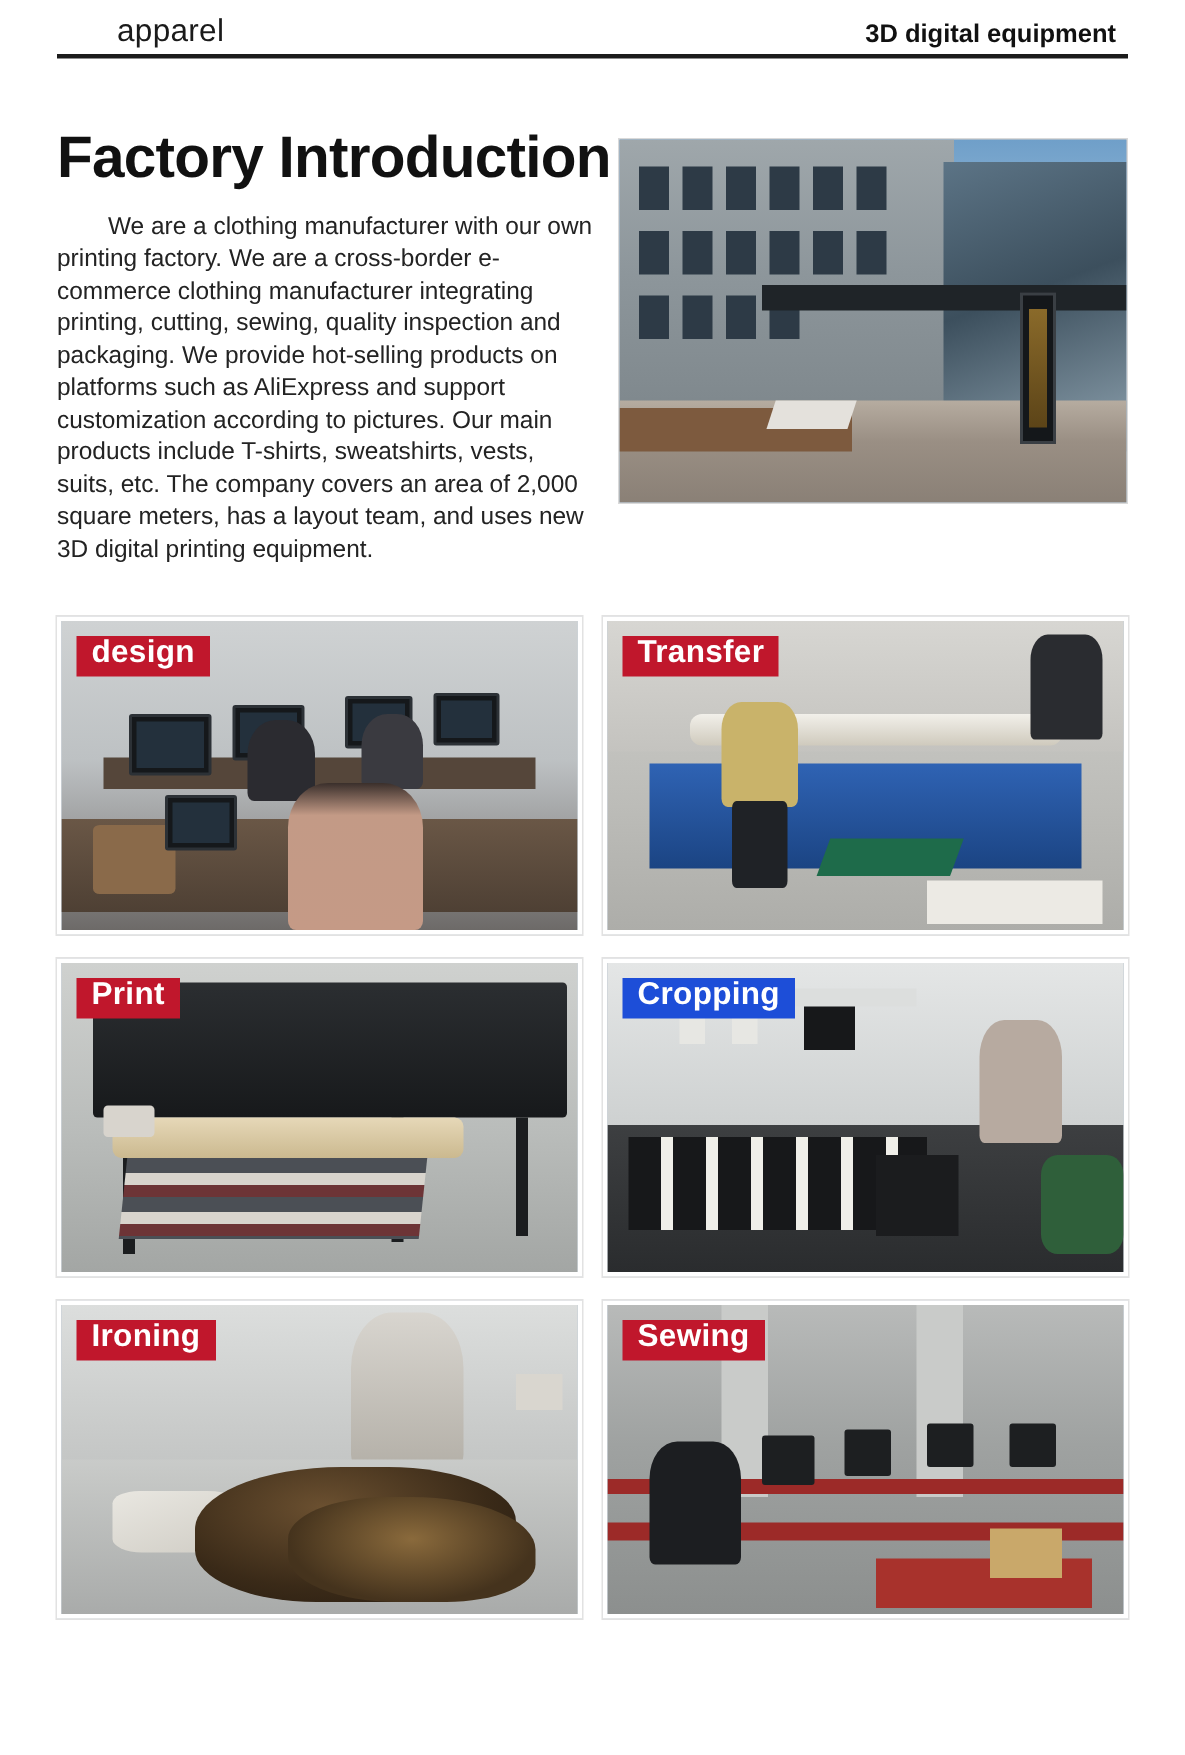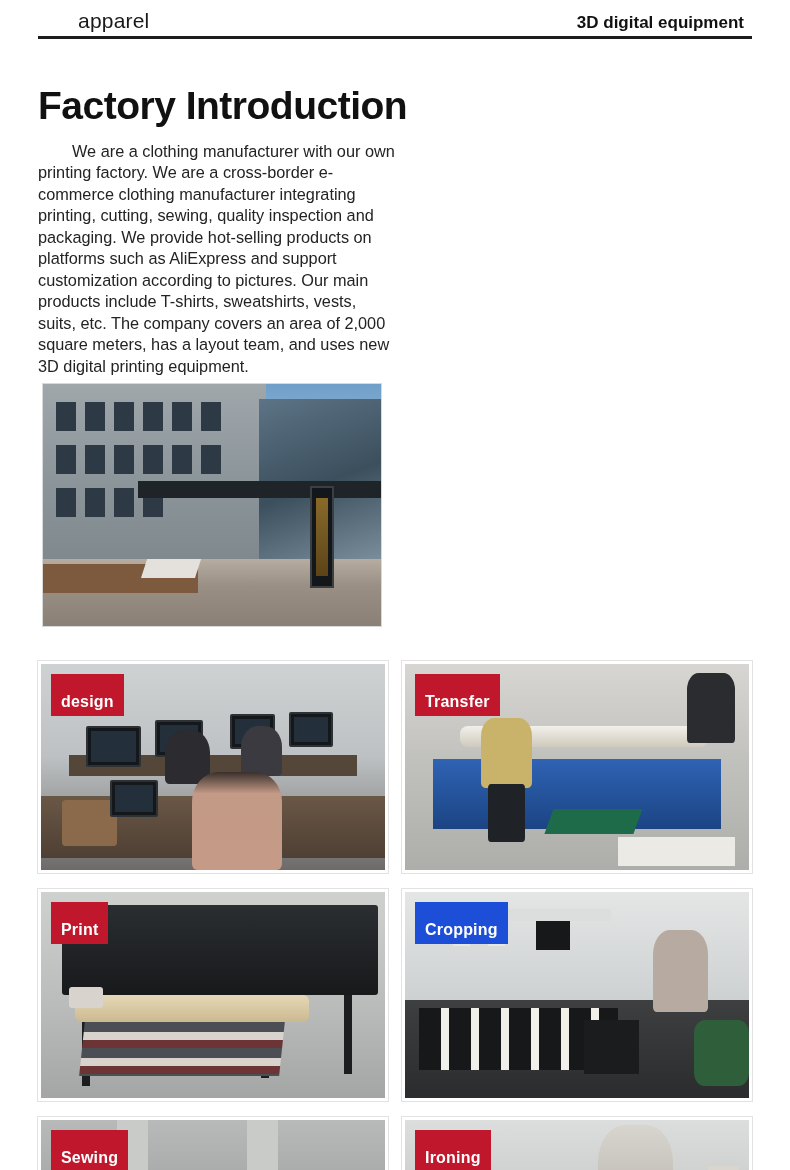--- a/index.html
+++ b/index.html
@@ -46,21 +46,20 @@
     background: #1c1c1c;
     width: 100%;
   }
 
   
   .intro {
     position: relative;
     margin: 44px 38px 0 38px;
     display: flex;
     align-items: flex-start;
-    flex-direction: column;
   }
   .intro-text-col {
     width: 370px;
     padding-right: 10px;
   }
   .intro-title {
     font-size: 39px;
     font-weight: 700;
     color: #111;
     letter-spacing: -0.5px;
@@ -101,23 +100,23 @@
     outline: 1px solid #e2e2e2;
     overflow: hidden;
     background: #9aa7b2;
   }
   .cell-label {
     position: absolute;
     top: 10px;
     left: 10px;
     background: #c0172c;
     color: #ffffff;
-    font-size: 16px;
+    font-size: 21px;
     font-weight: 700;
-    padding: 20px 10px 5px 10px;
+    padding: 0 10px 5px 10px;
     line-height: 1.05;
     z-index: 5;
     letter-spacing: 0.2px;
   }
 
   
   .scene { position: absolute; inset: 0; }
 
   
   .bld-sky { position:absolute; inset:0; background:linear-gradient(180deg,#6f9fc9 0%,#a8c6de 40%,#c9d9e4 55%,#cfd6d8 100%); }
@@ -287,43 +286,43 @@
         <div class="cr-cloth"></div>
         <div class="cr-box" style="left:52%;top:62%;width:16%;height:26%;background:#1b1c1e"></div>
         <div class="person" style="left:72%;top:18%;width:16%;height:40%;background:#b7aaa0;border-radius:30% 30% 6% 6%"></div>
         <div class="person" style="left:84%;top:62%;width:16%;height:32%;background:#2f5f3a;border-radius:20%"></div>
       </div>
       <div class="cell-label" style="background: #1d4ed8;">Cropping</div>
     </div>
 
     <div class="cell">
       <div class="scene">
+        <div class="ir-room"></div>
+        <div class="ir-worker"></div>
+        <div class="ir-table"></div>
+        <div class="ir-garment"></div>
+        <div class="ir-pile"></div>
+        <div class="ir-pile2"></div>
+        <div class="cr-box" style="left:88%;top:22%;width:9%;height:12%;background:#d9d6cf"></div>
+      </div>
+      <div class="cell-label" style="background: rgb(192, 23, 44);">Ironing</div>
+    </div>
+
+    <div class="cell">
+      <div class="scene">
         <div class="sw-hall"></div>
         <div class="sw-col" style="left:22%"></div>
         <div class="sw-col" style="left:60%"></div>
         <div class="sw-bench" style="top:56%;height:5%"></div>
         <div class="sw-bench" style="top:70%;height:6%"></div>
         <div class="sw-mach" style="left:30%;top:42%;width:10%;height:16%"></div>
         <div class="sw-mach" style="left:46%;top:40%;width:9%;height:15%"></div>
         <div class="sw-mach" style="left:62%;top:38%;width:9%;height:14%"></div>
         <div class="sw-mach" style="left:78%;top:38%;width:9%;height:14%"></div>
         <div class="person" style="left:8%;top:44%;width:18%;height:40%;background:#1c1e21;border-radius:30% 30% 6% 6%"></div>
         <div class="sw-carpet"></div>
         <div class="cr-box" style="left:74%;top:72%;width:14%;height:16%;background:#c9a86a"></div>
       </div>
       <div class="cell-label" style="background: rgb(192, 23, 44);">Sewing</div>
     </div>
 
-    <div class="cell">
-      <div class="scene">
-        <div class="ir-room"></div>
-        <div class="ir-worker"></div>
-        <div class="ir-table"></div>
-        <div class="ir-garment"></div>
-        <div class="ir-pile"></div>
-        <div class="ir-pile2"></div>
-        <div class="cr-box" style="left:88%;top:22%;width:9%;height:12%;background:#d9d6cf"></div>
-      </div>
-      <div class="cell-label" style="background: rgb(192, 23, 44);">Ironing</div>
-    </div>
-
   </div>
 </div>
 
 </body></html>

